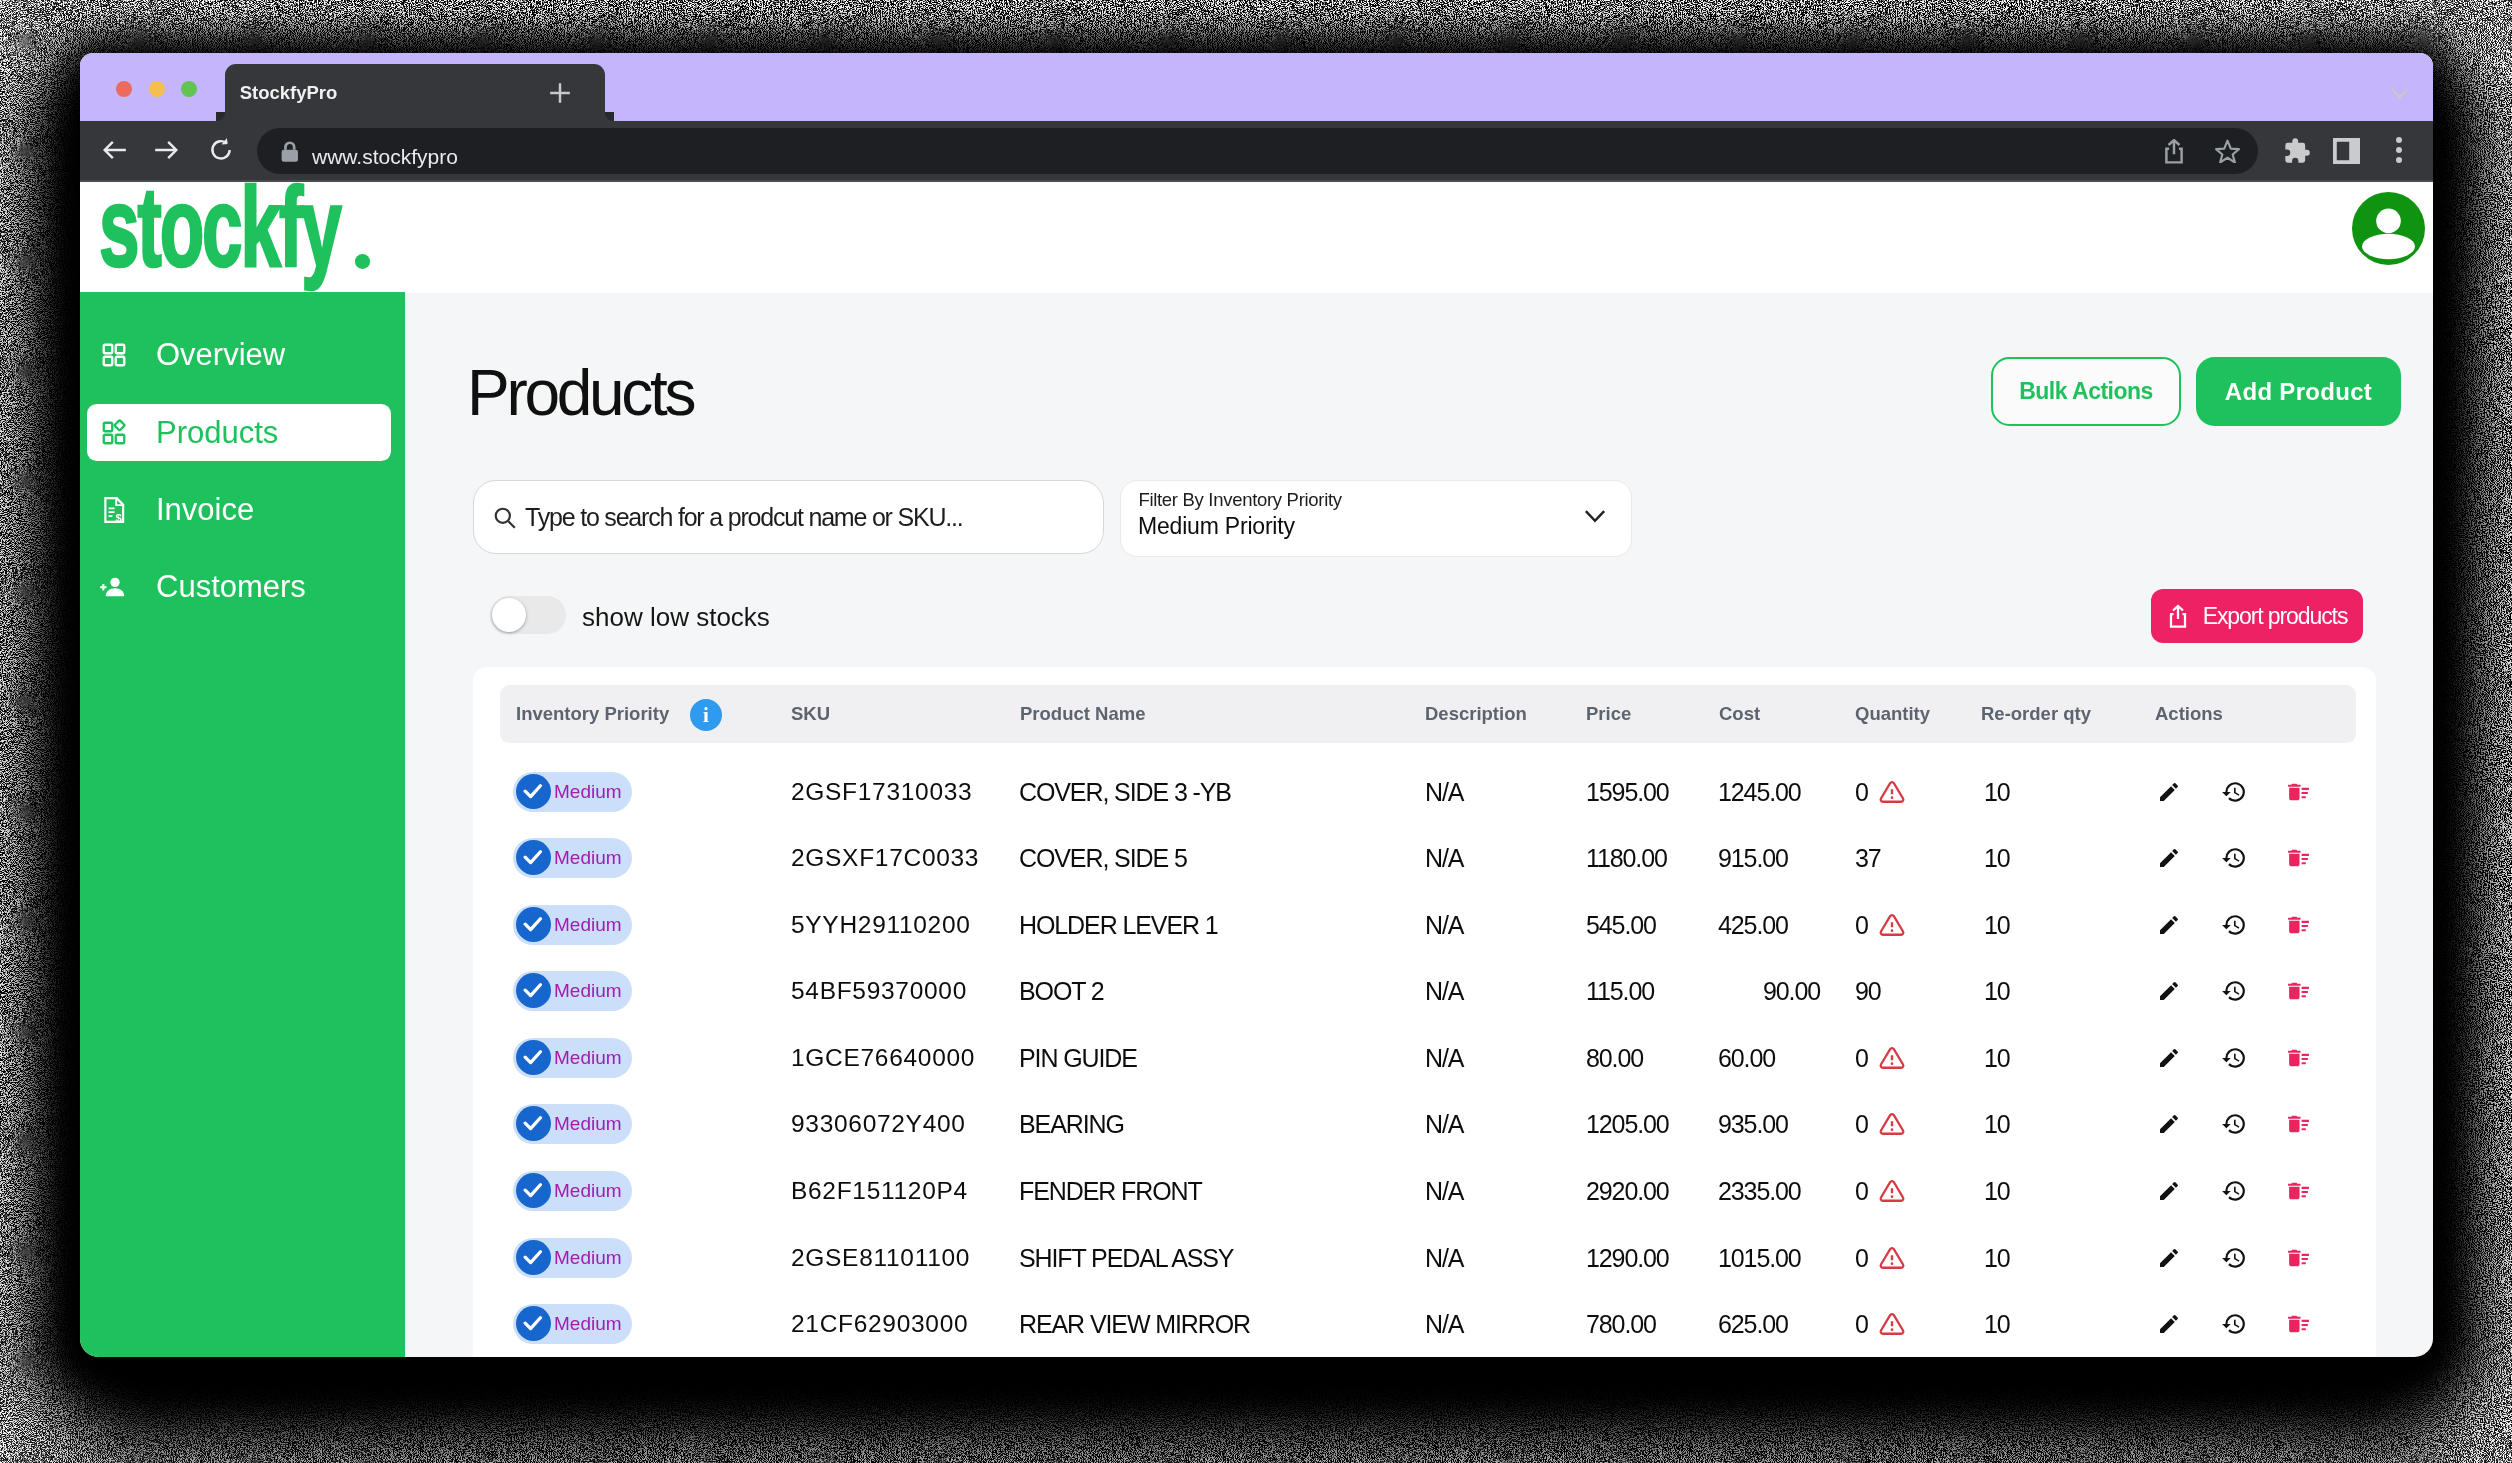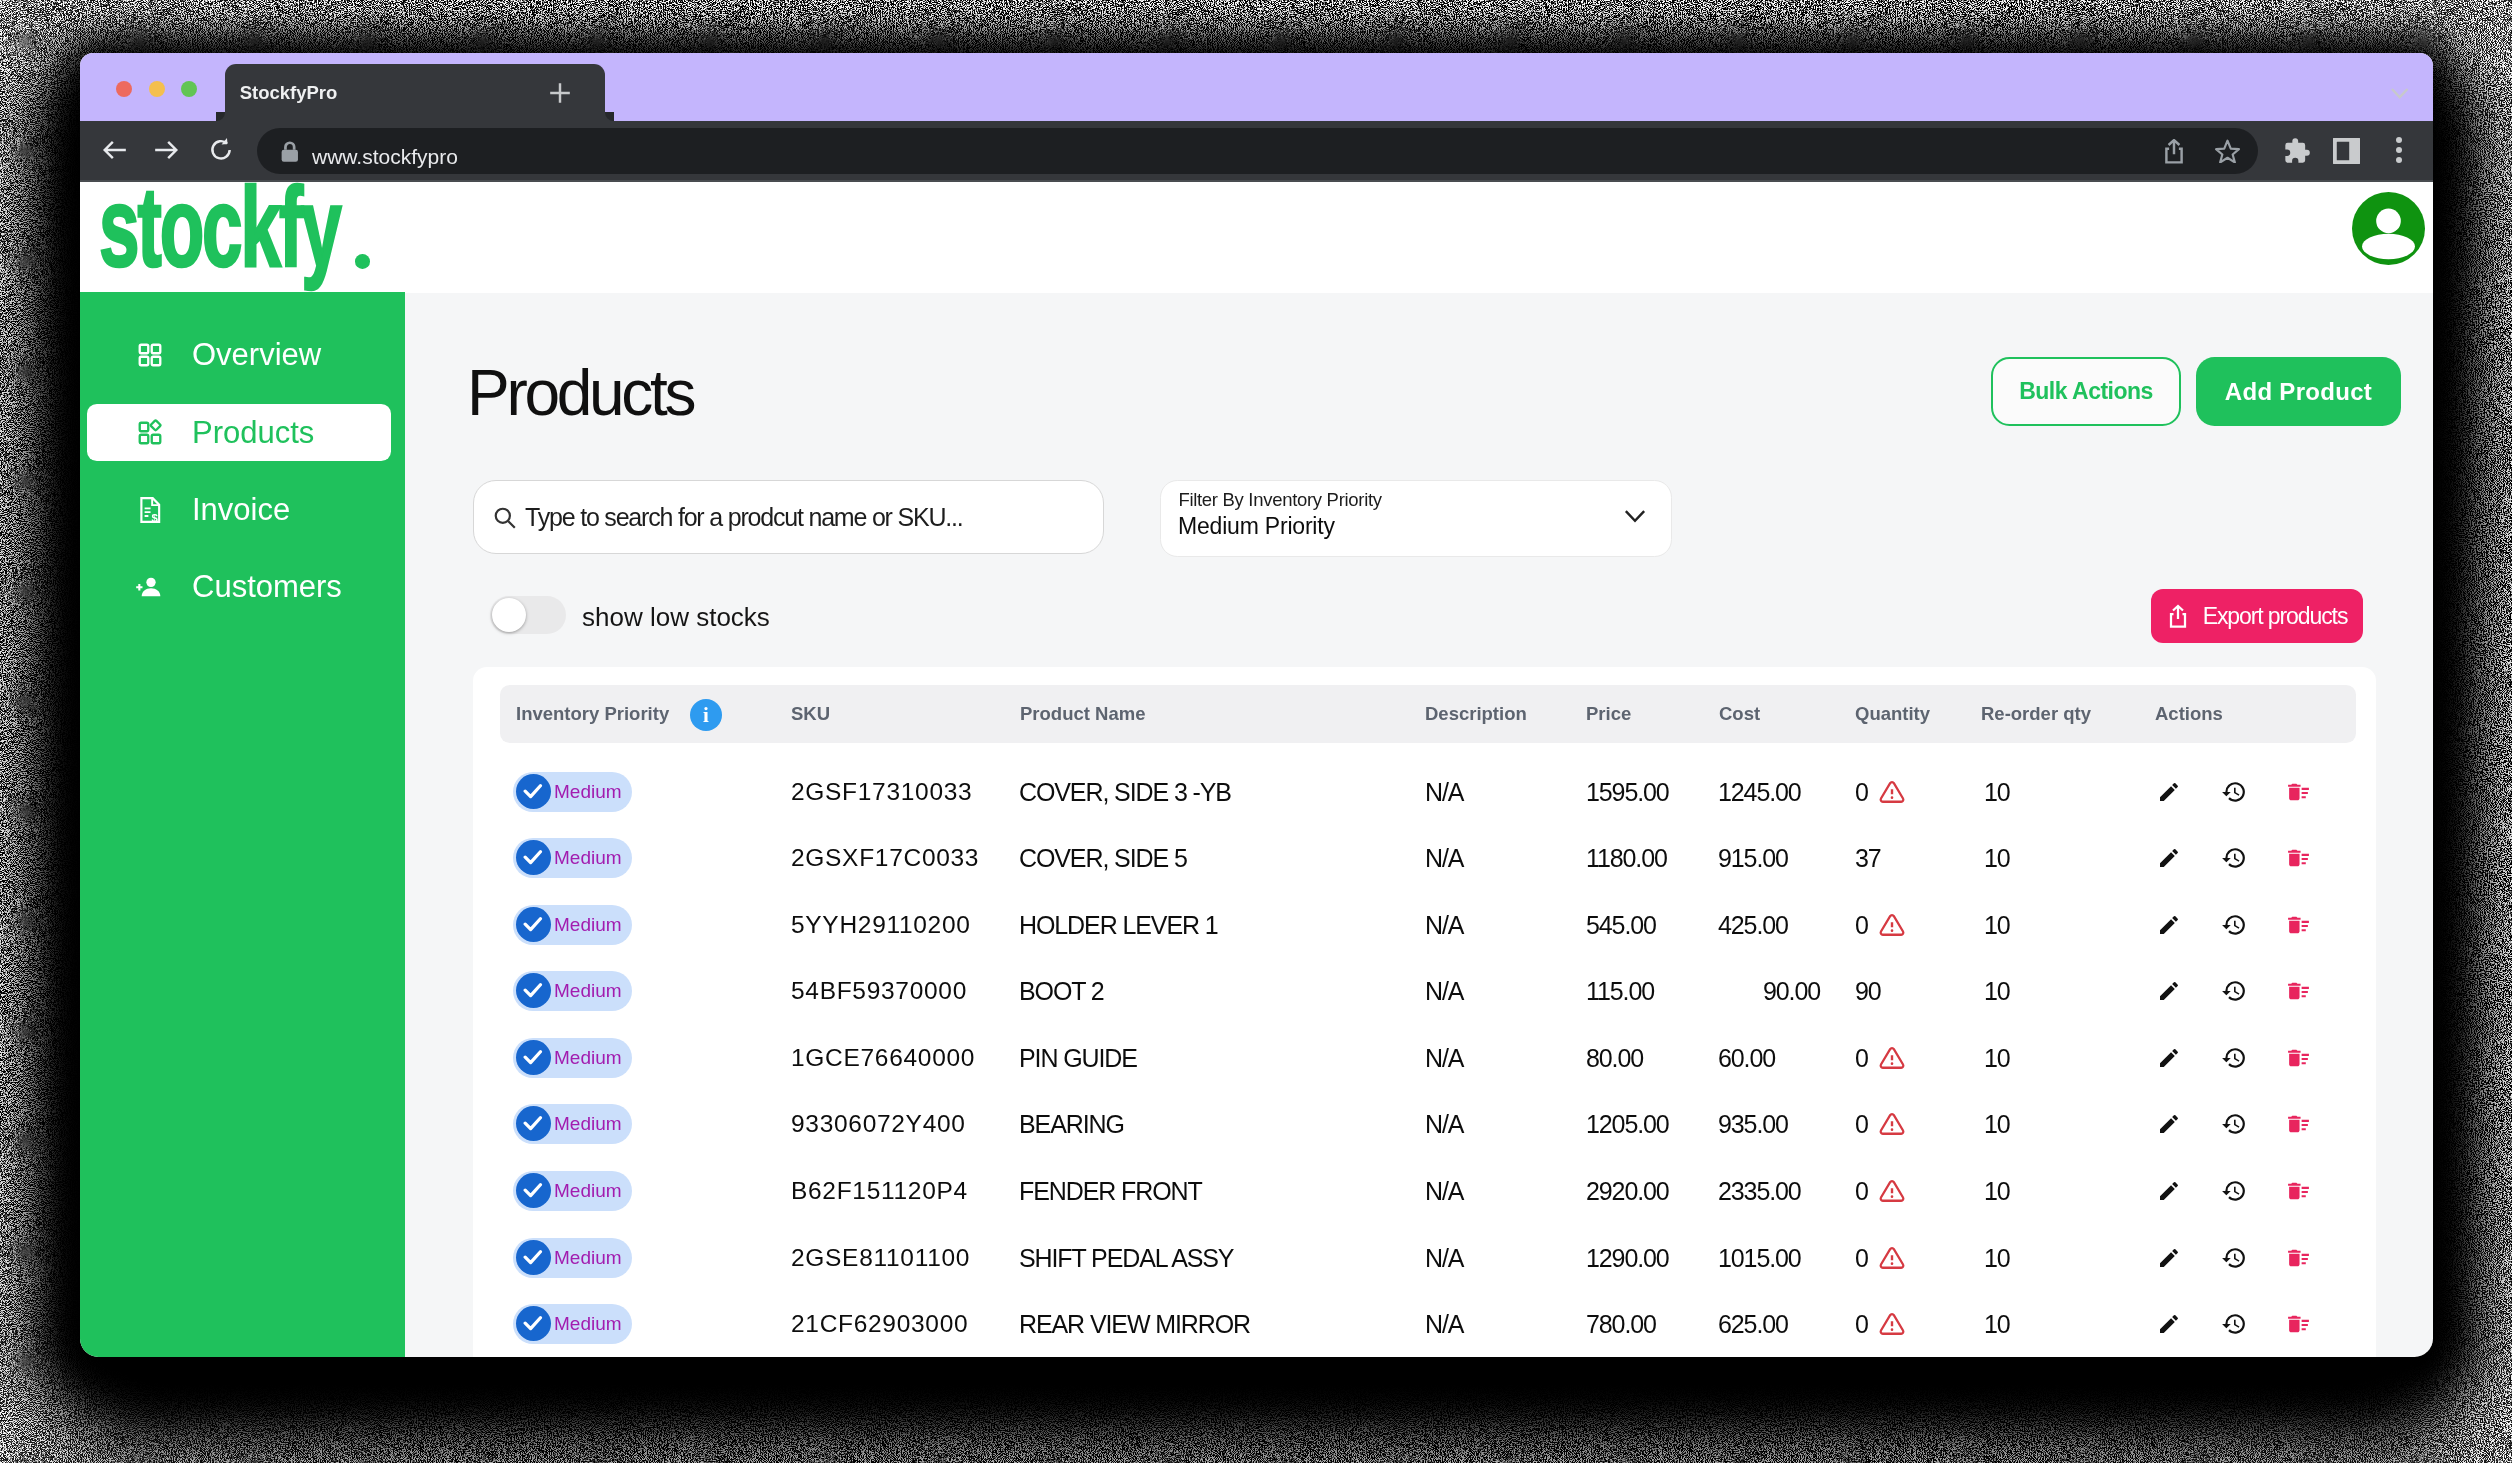--- a/index.html
+++ b/index.html
@@ -18,31 +18,31 @@
   #tab { left:145px; top:11px; width:380px; height:57px; background:#35373b; border-radius:11px 11px 0 0; }
   #tabtitle { left:14.7px; top:0; height:57px; line-height:57px; color:#eff0f1; font-size:18.5px; font-weight:bold; }
   
   #toolbar { left:0; top:68px; width:2353px; height:61px; background:#35373b; border-bottom:2.2px solid #494c50; }
   #urlpill { left:177px; top:6.5px; width:2001px; height:46px; border-radius:23.4px; background:#1d1f22; }
   #urltext { left:55px; top:6.5px; height:46px; line-height:46px; color:#e9eaed; font-size:21px; }
   
   #pagehead { left:0; top:129px; width:2353px; height:111px; background:#fff; }
   #logo { left:19px; top:-17.4px; font-size:114px; font-weight:bold; color:#1fc15c; letter-spacing:-3.3px; transform:scaleX(0.64); transform-origin:0 0; line-height:1.09; -webkit-text-stroke:2.7px #1fc15c; }
   #sidebar { left:0; top:239px; width:325px; height:1065px; background:#1fc15c; }
-  .nav { left:0; width:325px; height:57px; color:#fff; font-size:31px;margin-left:36px; }
+  .nav { left:0; width:325px; height:57px; color:#fff; font-size:31px; }
   .nav .txt { position:absolute; left:76px; top:50%; transform:translateY(-50%); }
   #navactive { left:7px; top:351px; width:304px; height:57px; background:#fff; border-radius:9.8px; }
   
   #h1 { left:387px; top:303px; font-size:64px; letter-spacing:-3.3px; color:#101010; }
   .btn { display:flex; align-items:center; justify-content:center; font-weight:bold; }
   #bulk { left:1911px; top:304px; width:190px; height:69px; border:2.2px solid #1fc15c; border-radius:18.5px; background:#fbfbfb; color:#1fc15c; font-size:23px; letter-spacing:-0.5px; }
   #addp { left:2116px; top:304px; width:205px; height:69px; border-radius:18.5px; background:#1fc15c; color:#fff; font-size:24px; letter-spacing:0.3px; }
   #search { left:393px; top:427px; width:631px; height:74px; background:#fff; border:1.1px solid #d7d7d7; border-radius:23px; }
   #search .ph { position:absolute; left:51px; top:50%; transform:translateY(-50%); font-size:25px; letter-spacing:-1.2px; color:#1d1d1d; }
-  #filter { left:1040px; top:427px; width:512px; height:77px; background:#fff; border:1.1px solid #e9e9e9; border-radius:17.4px;margin-left:40px; }
+  #filter { left:1040px; top:427px; width:512px; height:77px; background:#fff; border:1.1px solid #e9e9e9; border-radius:17.4px; }
   #filter .l1 { position:absolute; left:17.4px; top:7.6px; font-size:18.5px; letter-spacing:-0.3px; color:#1c1c1c; }
   #filter .l2 { position:absolute; left:17px; top:32px; font-size:23px; letter-spacing:-0.2px; color:#0d0d0d; }
   #toggle { left:410px; top:543px; width:76px; height:38px; border-radius:19px; background:#e9e9ea; }
   #knob { left:2.2px; top:2.2px; width:34px; height:34px; border-radius:50%; background:#fff; box-shadow:0 1.1px 3.3px rgba(0,0,0,0.35); }
   #togglelbl { left:502px; top:549px; font-size:26px; color:#151515;text-align:right; }
   #export { left:2071px; top:536px; width:212px; height:54px; border-radius:12px; background:#ee2165; color:#fff; font-size:23px; letter-spacing:-1.1px; font-weight:normal; }
   
   #card { left:393px; top:614px; width:1903px; height:703px; background:#fff; border-radius:14px; }
   #thead { position:absolute; left:27px; top:18px; width:1856px; height:58px; background:#f0f0f2; border-radius:9.8px; }
   .th { position:absolute; top:50%; transform:translateY(-50%); font-size:18.5px; font-weight:bold; color:#5d6470; }

